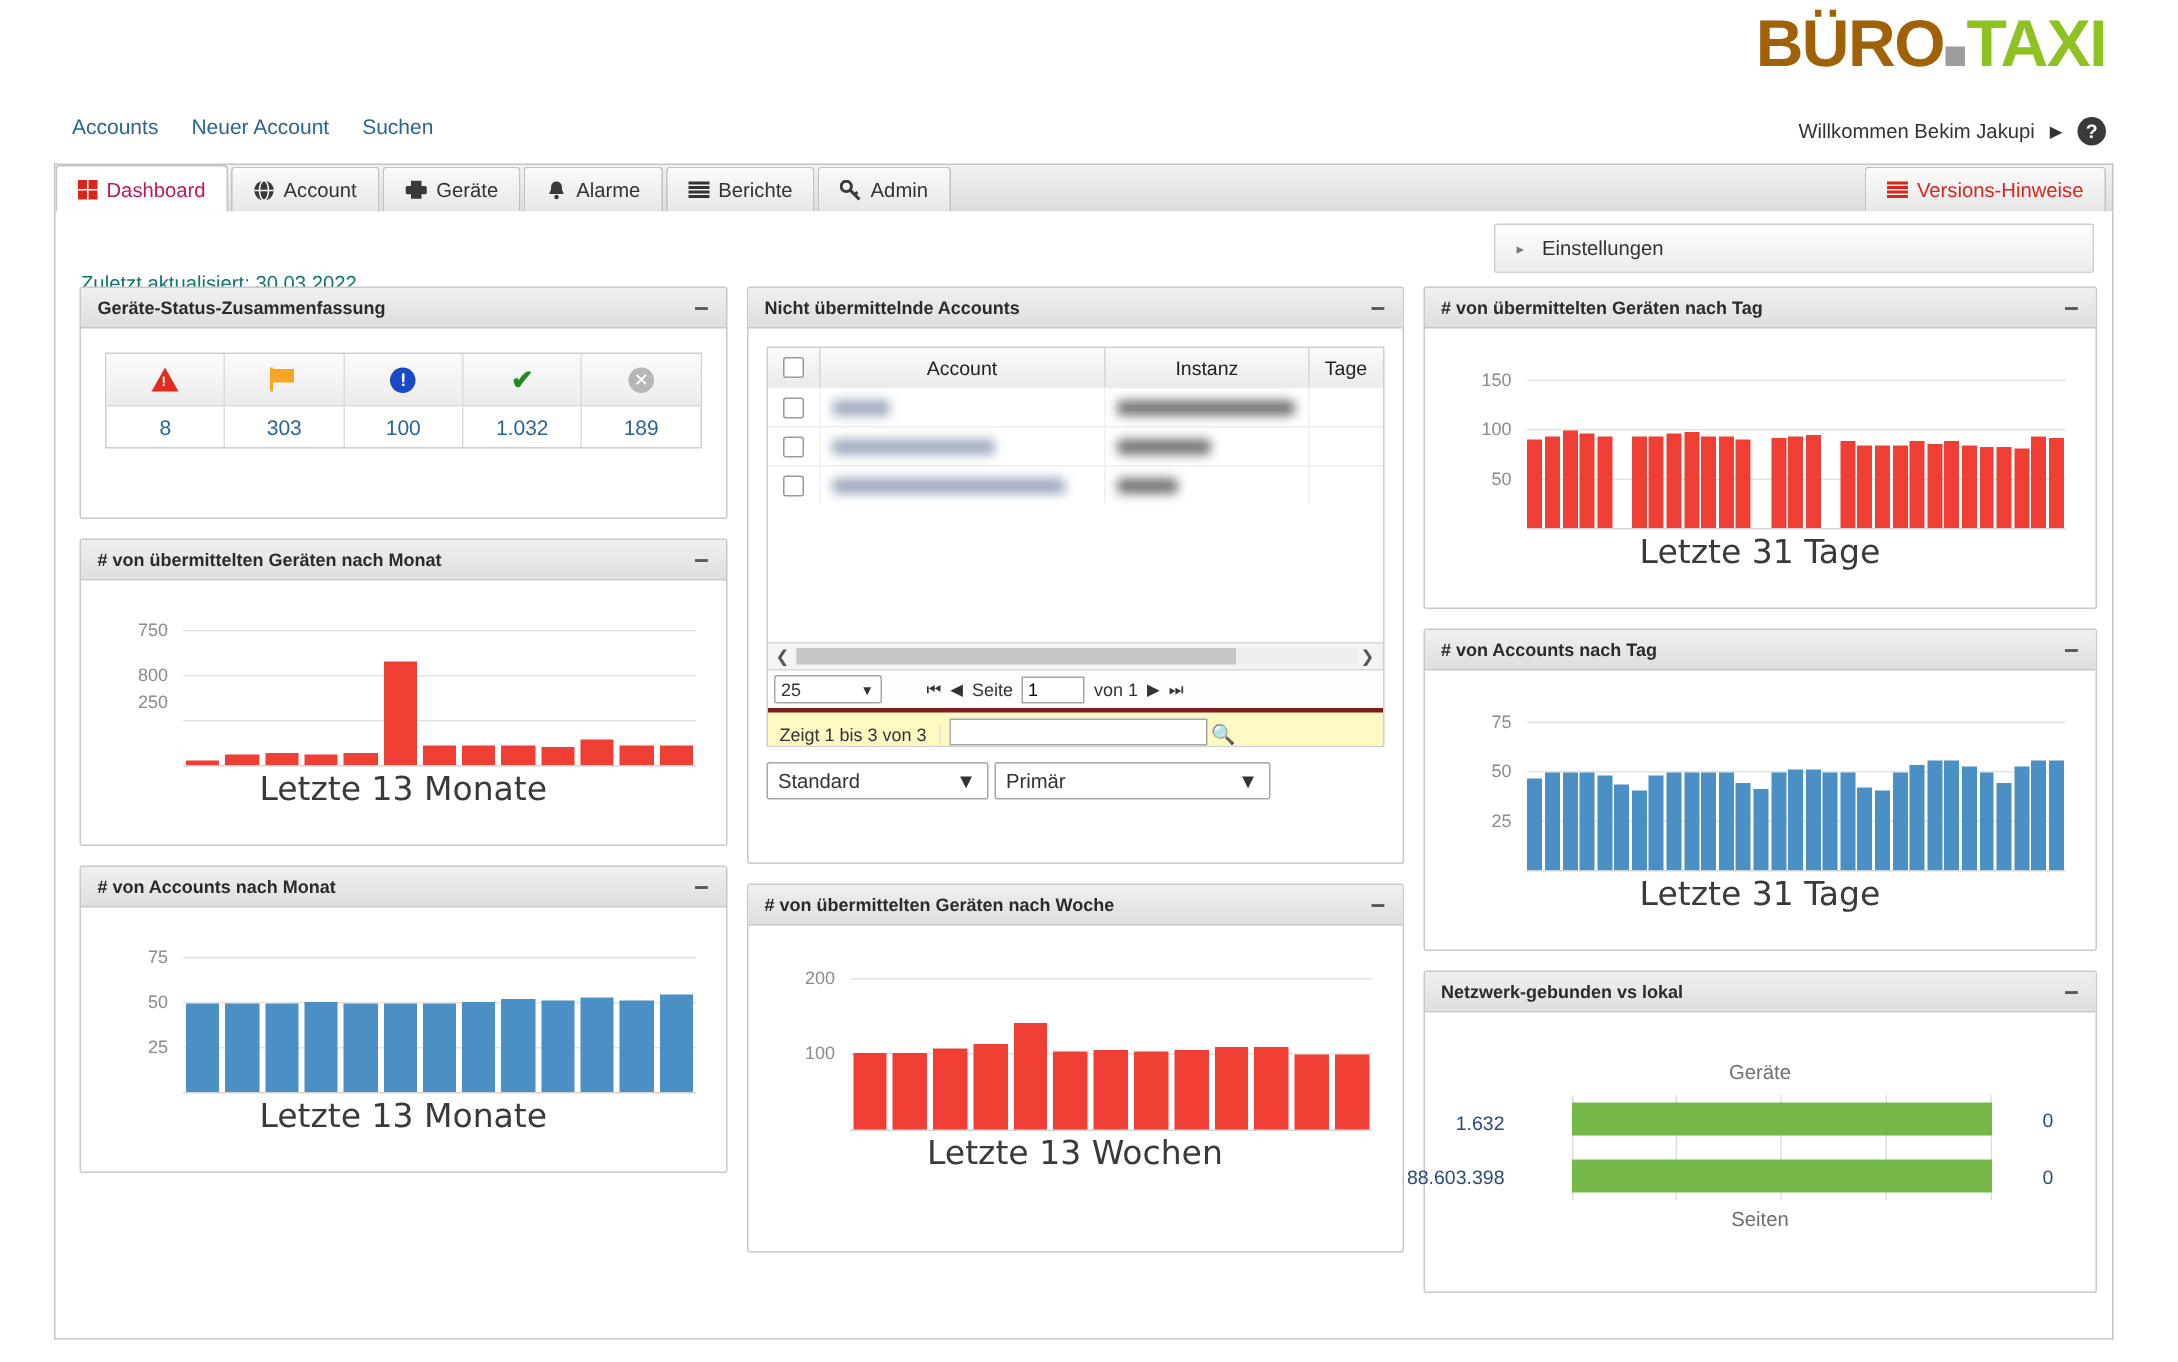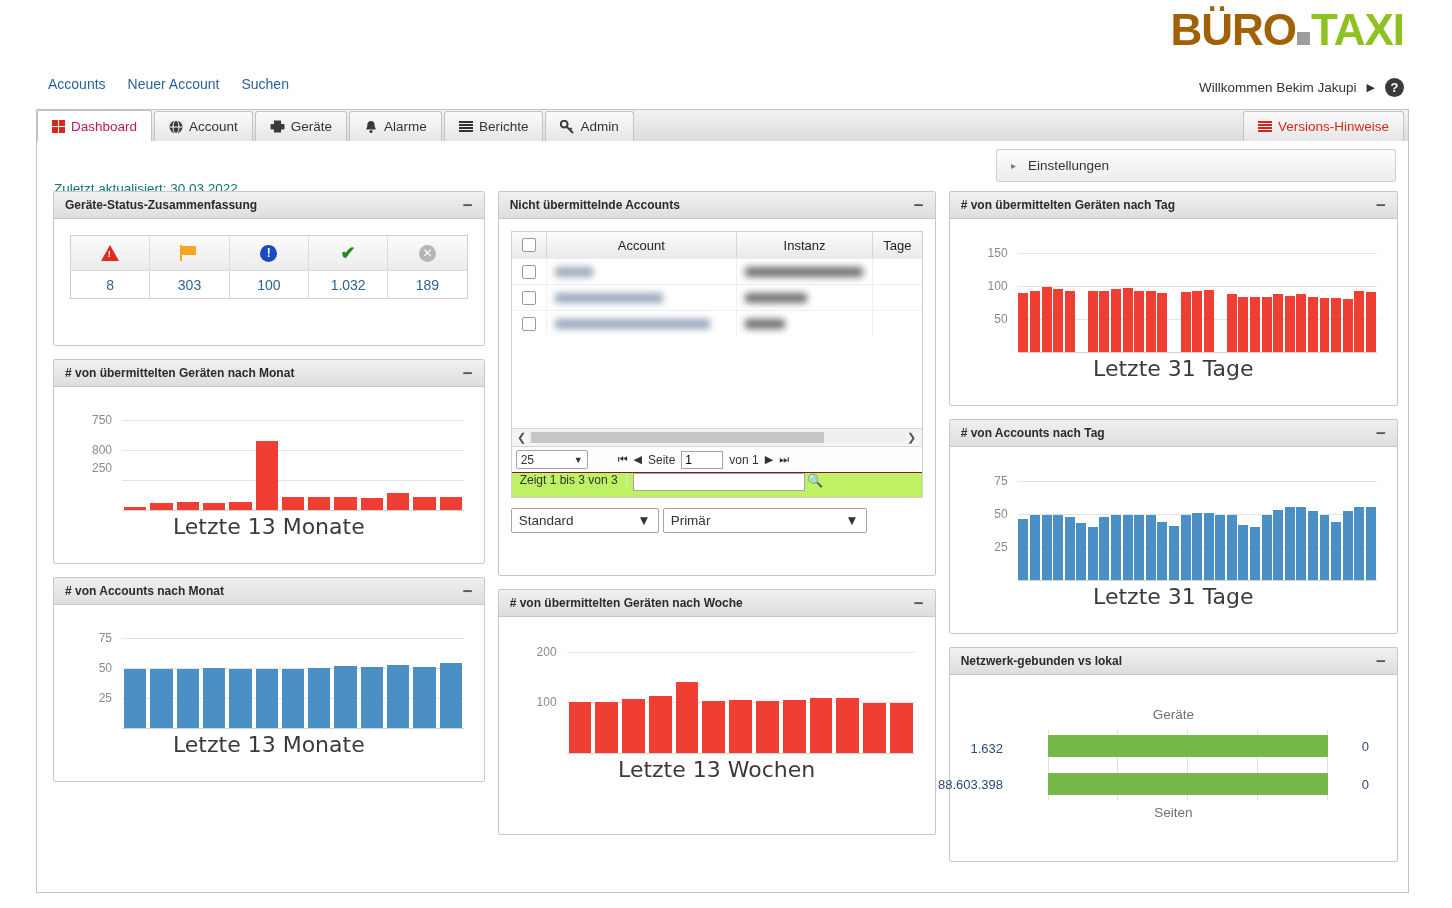--- a/index.html
+++ b/index.html
@@ -134,21 +134,21 @@
   .scrollbar .track { flex:1; height:11px; background:#eee; position:relative; }
   .scrollbar .thumb { position:absolute; left:2px; top:0; width:78%; height:11px; background:#c6c6c6; }
 
   .pagerow { height:26px; border-top:1px solid #d8d8d8; display:flex; align-items:center; gap:6px; padding:0 4px;
              background:#fdfdfd; font-size:12px; }
   .sel { height:19px; border:1px solid #a5a5a5; background:#fff; border-radius:2px; font-size:12px; padding:0 4px;
          display:flex; align-items:center; justify-content:space-between; cursor:pointer; }
   .sel .cv { font-size:9px; color:#333; margin-left:6px; }
   .navbtn { cursor:pointer; color:#333; font-size:11px; }
   .pginput { width:42px; height:18px; border:1px solid #a5a5a5; background:#fff; font-size:12px; padding:0 3px; }
-  .statusrow { height:25px; border-top:1px solid #7f1d1d; display:flex; align-items:flex-start; background:#bef264; font-size:12px; }
+  .statusrow { height:25px; border-top:3px solid #7f1d1d; display:flex; align-items:flex-end; background:#fef9c3; font-size:12px; }
   .statusrow .lbl { padding:0 8px; color:#333; border-right:1px solid #e2e2e2; }
   .srch { width:172px; height:18px; border:1px solid #a5a5a5; background:#fff; margin-left:6px; }
   .srchico { width:22px; text-align:center; font-size:13px; color:#222; cursor:pointer; }
 
   .selrow { display:flex; gap:4px; margin:10px 2px 6px; }
   .bigsel { height:25px; border:1px solid #a5a5a5; background:#fff; border-radius:2px; font-size:13.5px;
             display:flex; align-items:center; justify-content:space-between; padding:0 7px; cursor:pointer; }
   .btnrow { display:flex; gap:5px; margin:0 2px; }
   .btn { height:24px; padding:0 10px; background:linear-gradient(#fbfbfb,#e9e9e9); border:1px solid #b5b5b5;
          border-radius:2px; font-size:13px; color:#222; display:flex; align-items:center; cursor:pointer; }
@@ -456,21 +456,21 @@
               <input class="srch" value="" style="">
               <span class="srchico">🔍</span>
             </div>
           </div>
 
           <div class="selrow">
             <span class="bigsel" style="width:148px;">
               <span>Standard</span>
               <span class="cv">▼</span>
             </span>
-            <span class="bigsel" style="width:204px;">
+            <span class="bigsel" style="width:184px;">
               <span>Primär</span>
               <span class="cv">▼</span>
             </span>
           </div>
         </div>
       </div>
 
       <div class="panel" style="height:246px;">
         <div class="panel-head">
           <span># von übermittelten Geräten nach Woche</span>

